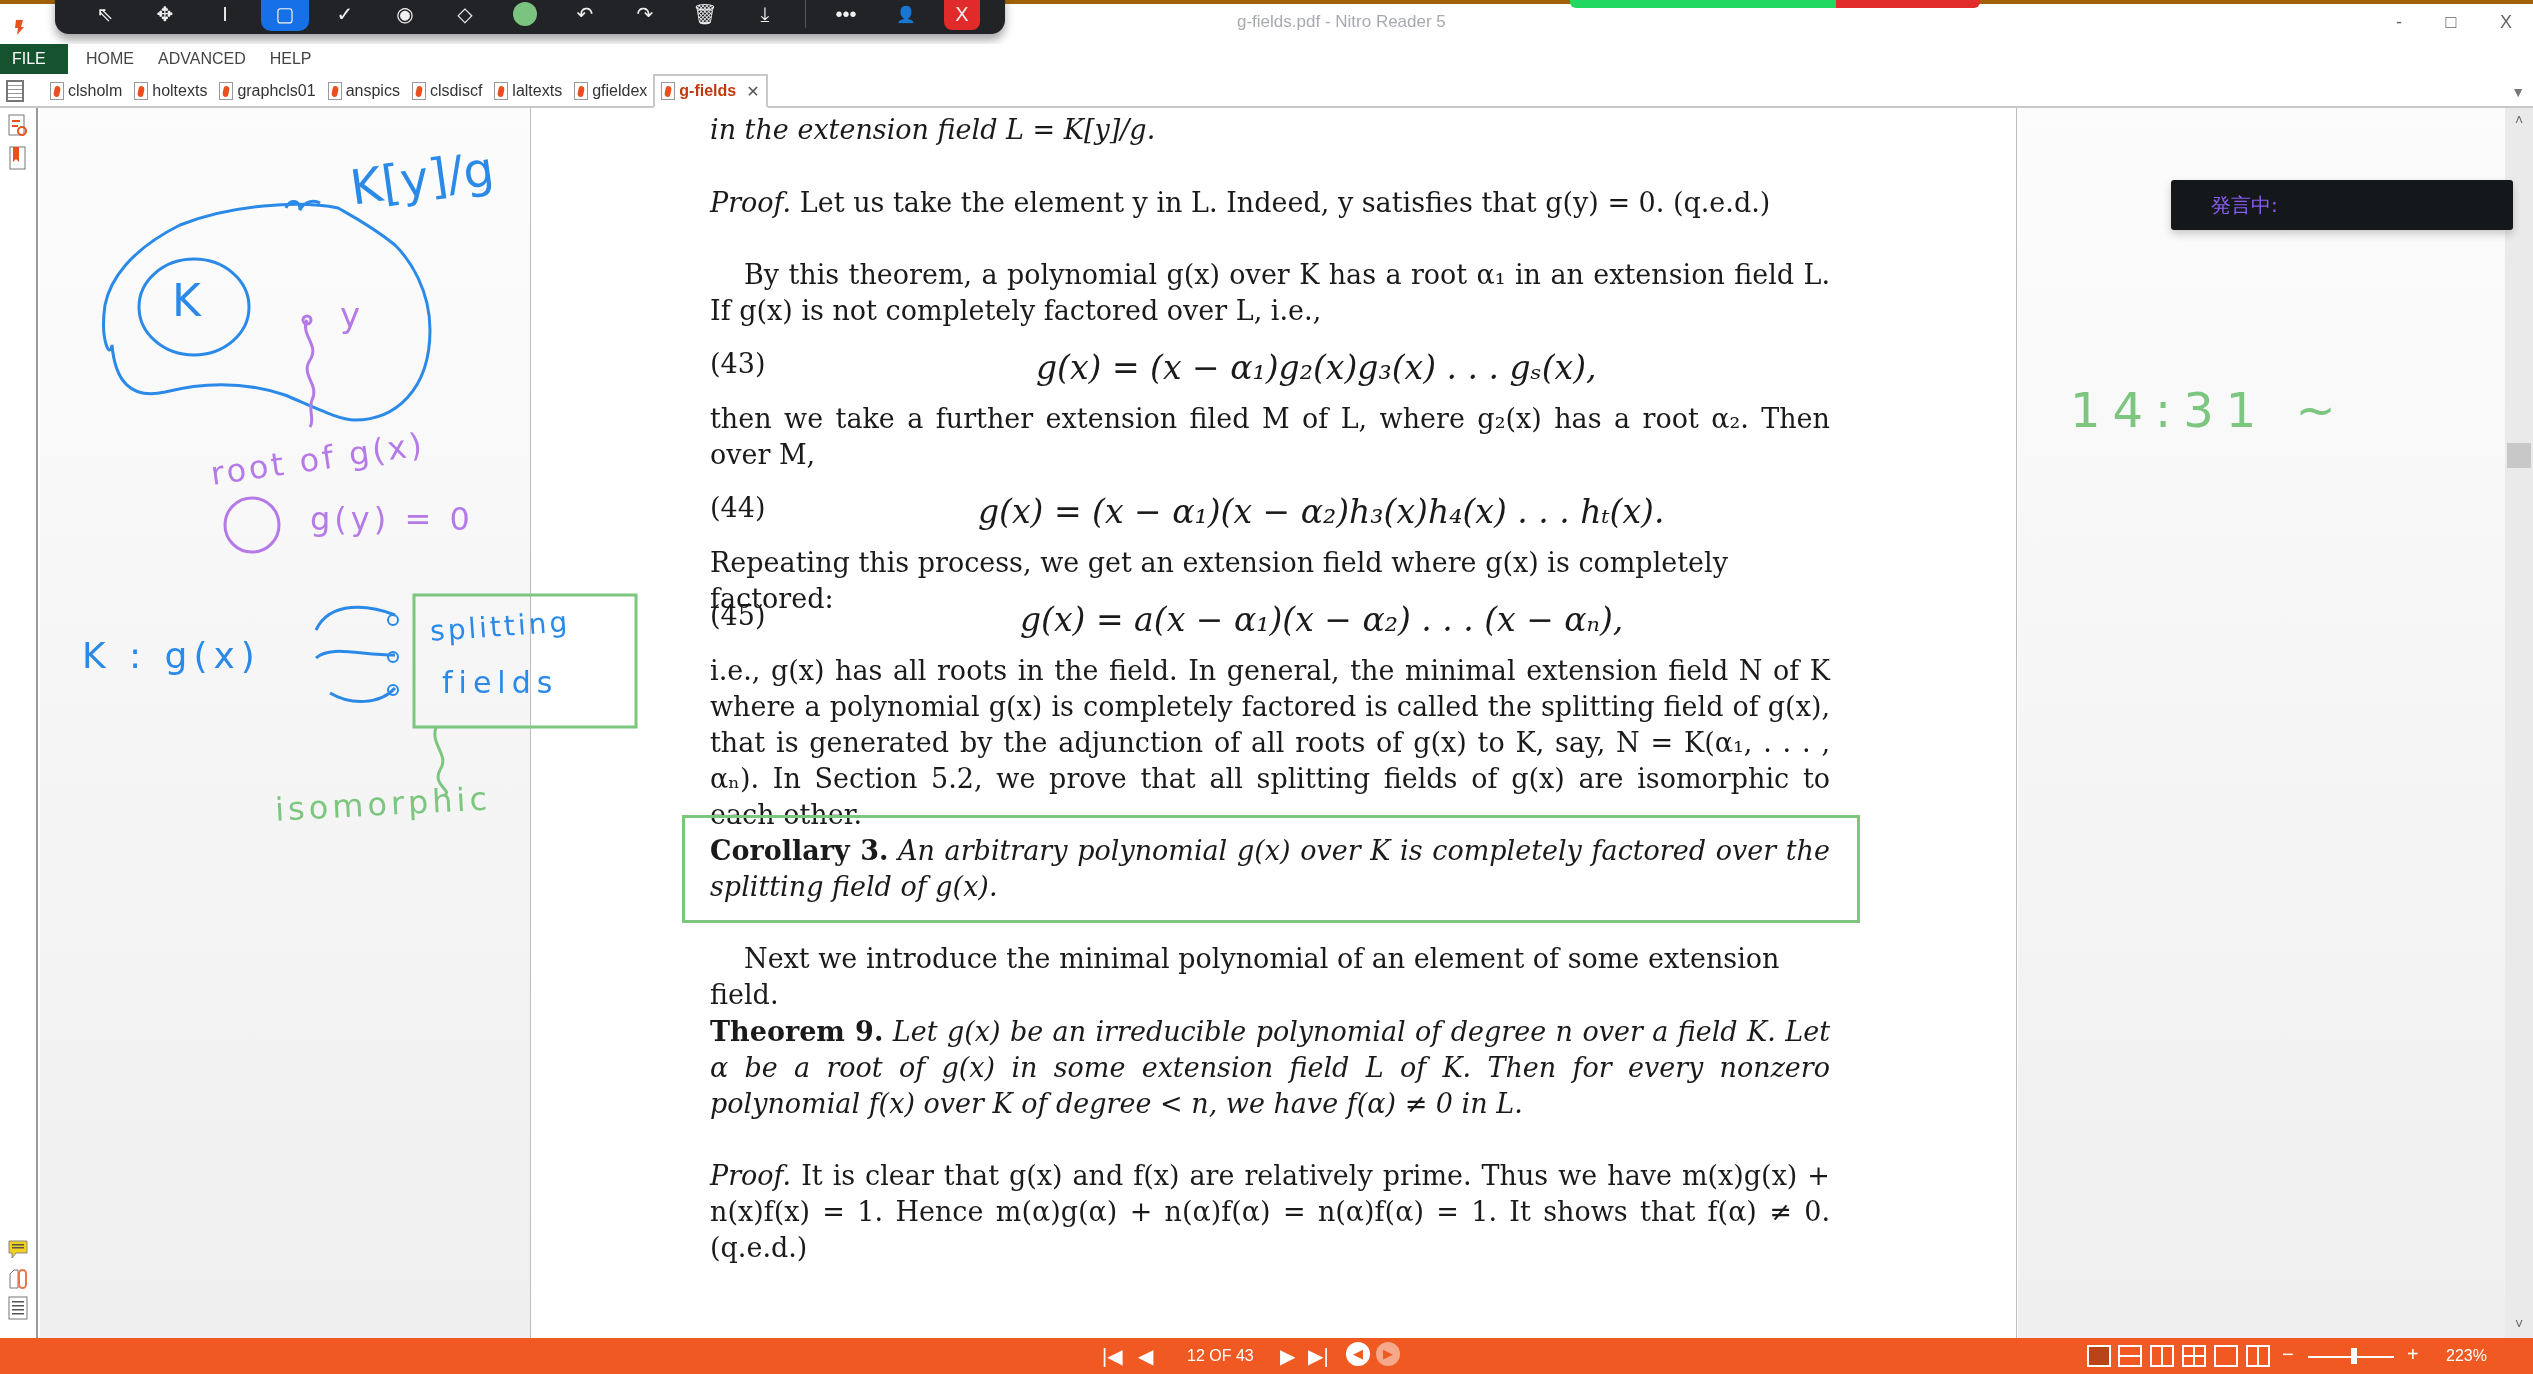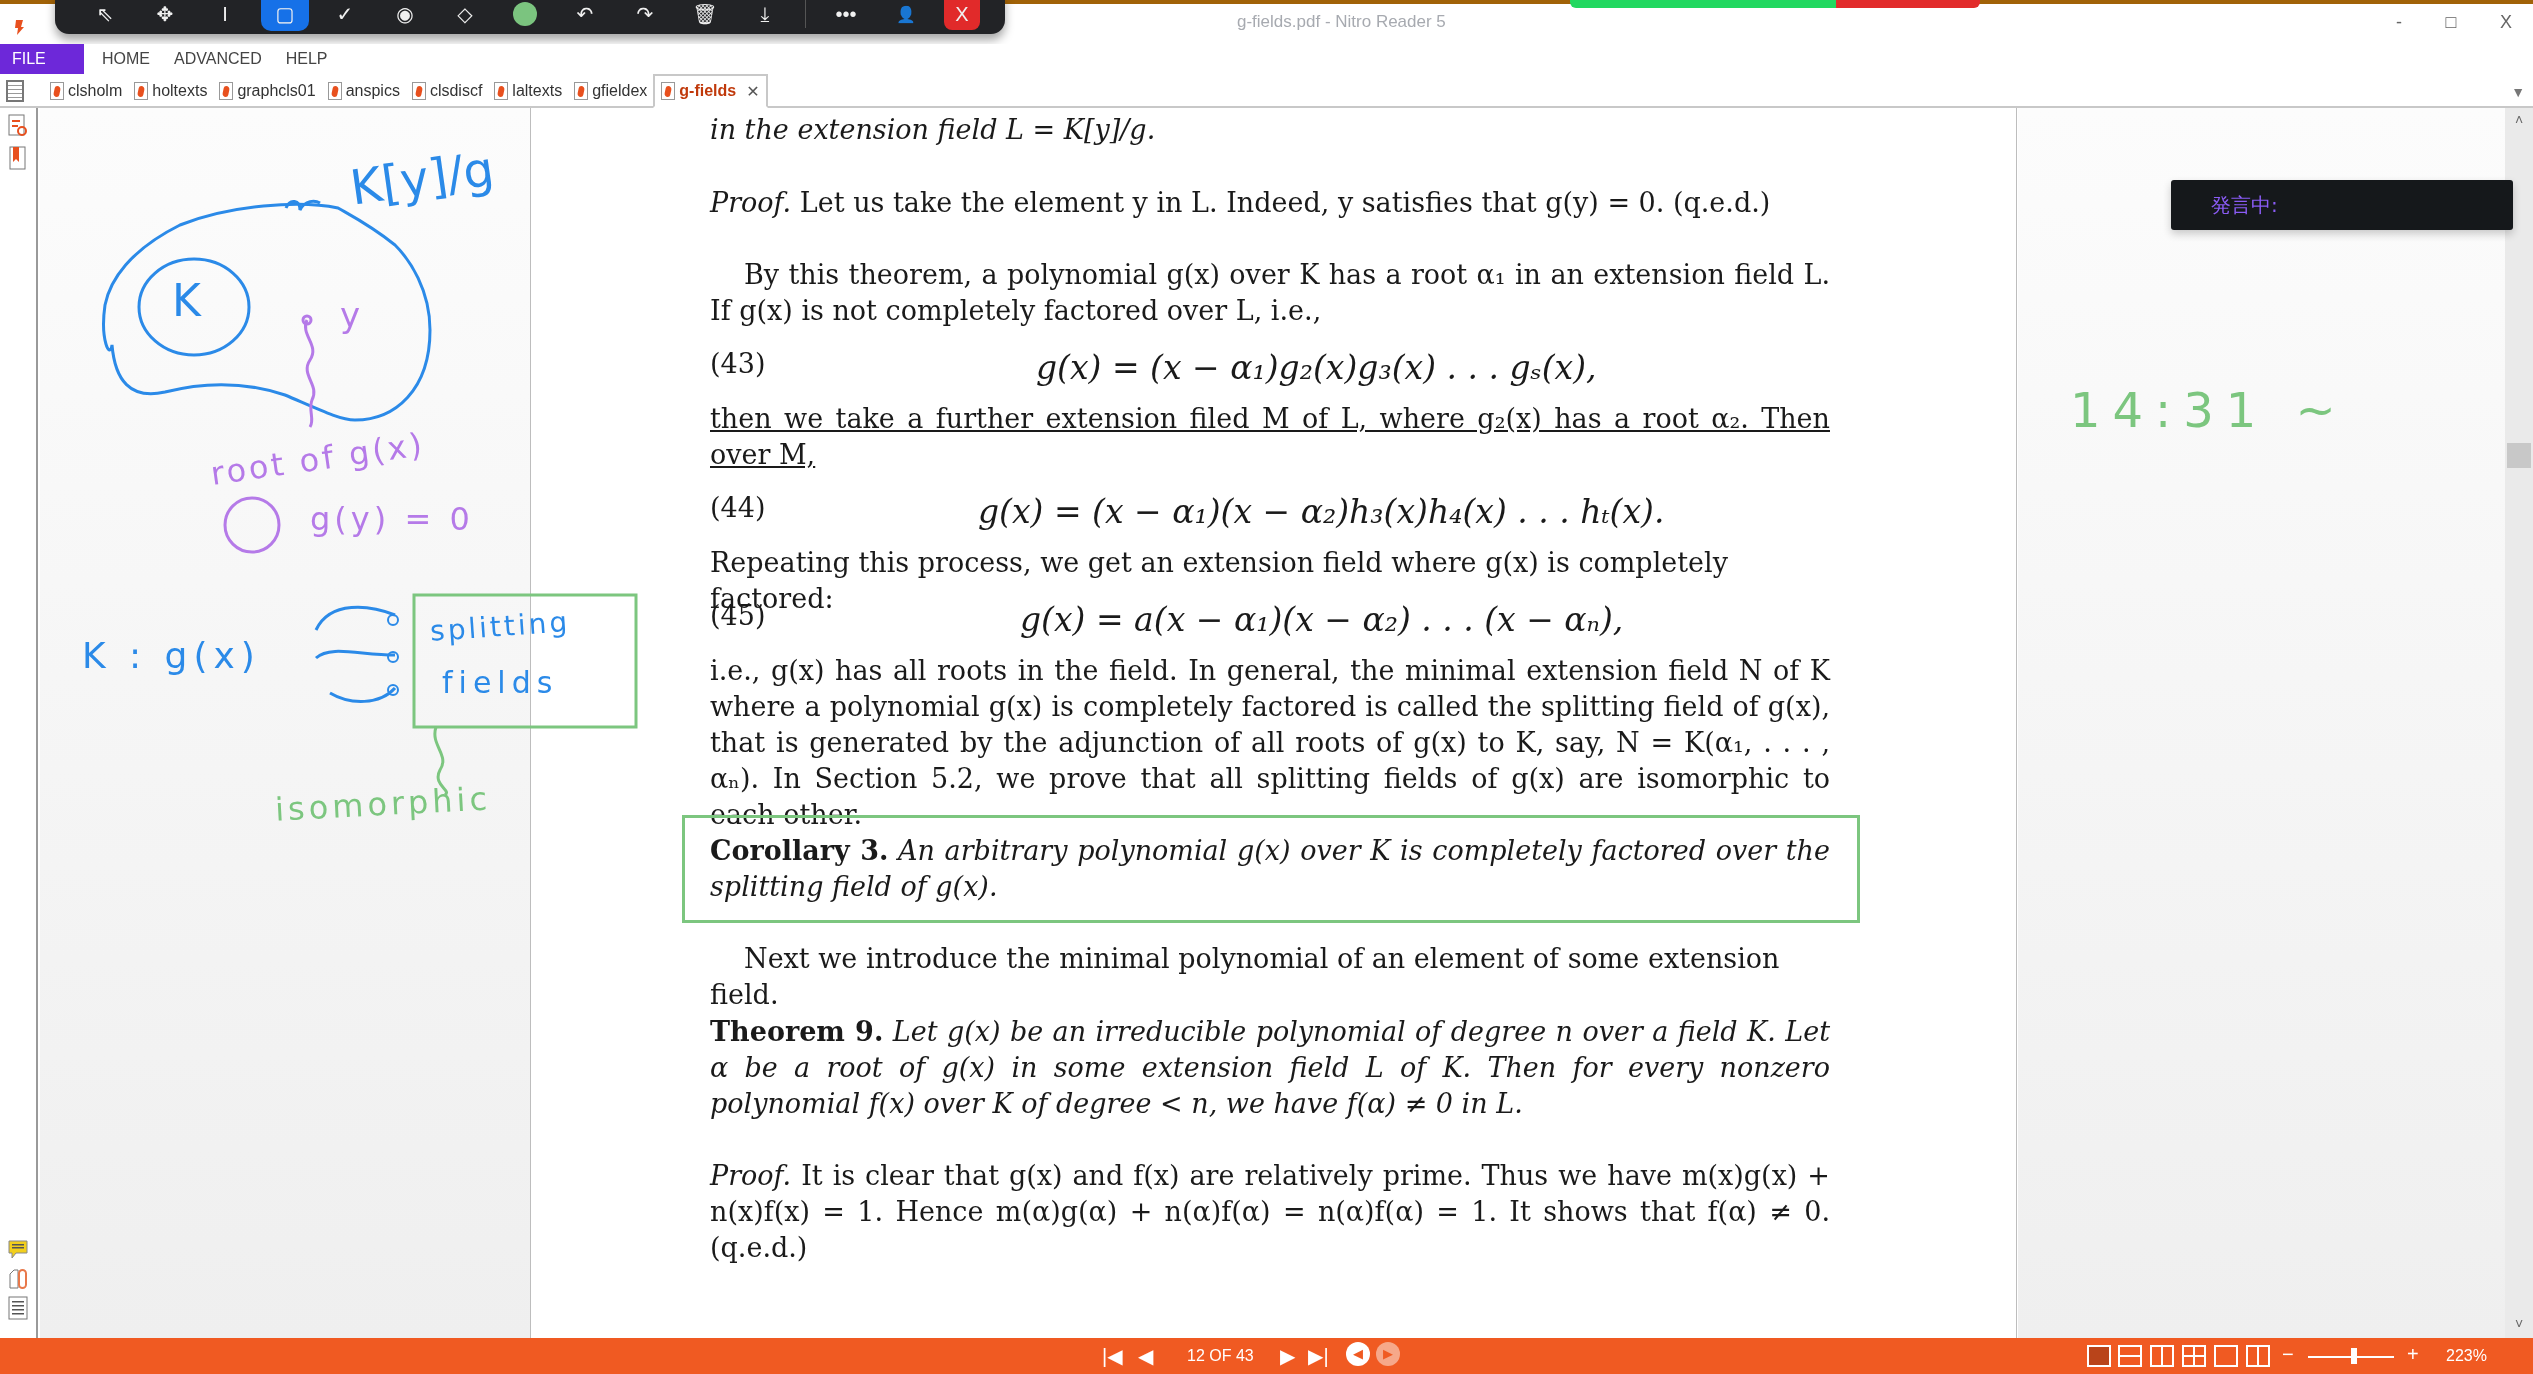--- a/index.html
+++ b/index.html
@@ -18,21 +18,21 @@
   #ink-toolbar { position: absolute; left: 55px; top: -6px; width: 950px; height: 40px; background: #222326; border-radius: 0 0 14px 14px; box-shadow: 0 6px 10px rgba(0,0,0,0.35); display: flex; align-items: center; padding-left: 20px; }
   .tb { width: 60px; height: 36px; display: flex; align-items: center; justify-content: center; color: #f0f0f0; font-size: 20px; }
   .tb.active { background: #1671e8; border-radius: 0 0 10px 10px; height: 34px; width: 48px; margin: 0 6px; }
   .tb .dot { width: 24px; height: 24px; border-radius: 50%; background: #7bc47f; }
   .tb-sep { width: 1px; height: 28px; background: #555; margin: 0 10px; }
   .tb.close { background: #e12a2a; border-radius: 0 0 8px 8px; width: 36px; height: 32px; margin-left: 8px; font-size: 20px; }
 
   
   #menubar { position: absolute; left: 0; top: 44px; width: 2533px; height: 30px; display: flex; align-items: stretch; background: #fff; }
   .menu-item { font-size: 16px; color: #444; padding: 6px 12px 0 12px; }
-  .menu-item.file { background: #6d28d9; color: #fff; width: 84px; }
+  .menu-item.file { background: #14532d; color: #fff; width: 68px; }
   #menu-collapse { position: absolute; right: 8px; top: 84px; font-size: 14px; color: #777; }
 
   
   #tabbar { position: absolute; left: 0; top: 76px; width: 2533px; height: 32px; border-bottom: 2px solid #c8c8c8; display: flex; align-items: flex-end; padding-left: 6px; }
   .tab-list-icon { width: 18px; height: 22px; border: 2px solid #777; margin-right: 20px; margin-bottom: 4px; background: repeating-linear-gradient(#fff 0 3px, #999 3px 4px); }
   .tab { display: flex; align-items: center; height: 30px; padding: 0 6px; font-size: 16px; color: #333; text-align: right; }
   .tab .pdf { width: 14px; height: 18px; border: 1px solid #999; background: #fff; position: relative; margin-right: 4px; }
   .tab .pdf::after { content: ""; position: absolute; left: 3px; top: 3px; width: 6px; height: 11px; background: #e8501e; border-radius: 2px 4px 2px 4px; transform: skewX(-12deg); }
   .tab.active { border: 2px solid #c8c8c8; border-bottom: 2px solid #fff; margin-bottom: -2px; background: #fff; height: 34px; }
   .tab.active .label { color: #c0390b; font-weight: bold; }
@@ -201,21 +201,21 @@
 
 <div class="doc" style="top:112px; font-style:italic;">in the extension field L = K[y]/g.</div>
 
 <div class="doc" style="top:185px;"><i>Proof.</i><span> Let us take the element y in L. Indeed, y satisfies that g(y) = 0. (q.e.d.)</span></div>
 
 <div class="doc just" style="top:257px; text-indent:34px;">By this theorem, a polynomial g(x) over K has a root α₁ in an extension field L. If g(x) is not completely factored over L, i.e.,</div>
 
 <div class="eqnum" style="top:348px;">(43)</div>
 <div class="eq" style="left:1036px; top:348px;">g(x) = (x − α₁)g₂(x)g₃(x) . . . gₛ(x),</div>
 
-<div class="doc just" style="top:401px;text-decoration:underline;">then we take a further extension filed M of L, where g₂(x) has a root α₂. Then over M,</div>
+<div class="doc just" style="top:401px;">then we take a further extension filed M of L, where g₂(x) has a root α₂. Then over M,</div>
 
 <div class="eqnum" style="top:492px;">(44)</div>
 <div class="eq" style="left:978px; top:492px;">g(x) = (x − α₁)(x − α₂)h₃(x)h₄(x) . . . hₜ(x).</div>
 
 <div class="doc" style="top:545px;">Repeating this process, we get an extension field where g(x) is completely factored:</div>
 
 <div class="eqnum" style="top:600px;">(45)</div>
 <div class="eq" style="left:1020px; top:600px;">g(x) = a(x − α₁)(x − α₂) . . . (x − αₙ),</div>
 
 <div class="doc just" style="top:653px;">i.e., g(x) has all roots in the field.  In general, the minimal extension field N of K where a polynomial g(x) is completely factored is called the splitting field of g(x), that is generated by the adjunction of all roots of g(x) to K, say, N = K(α₁, . . . , αₙ).  In Section 5.2, we prove that all splitting fields of g(x) are isomorphic to each other.</div>

